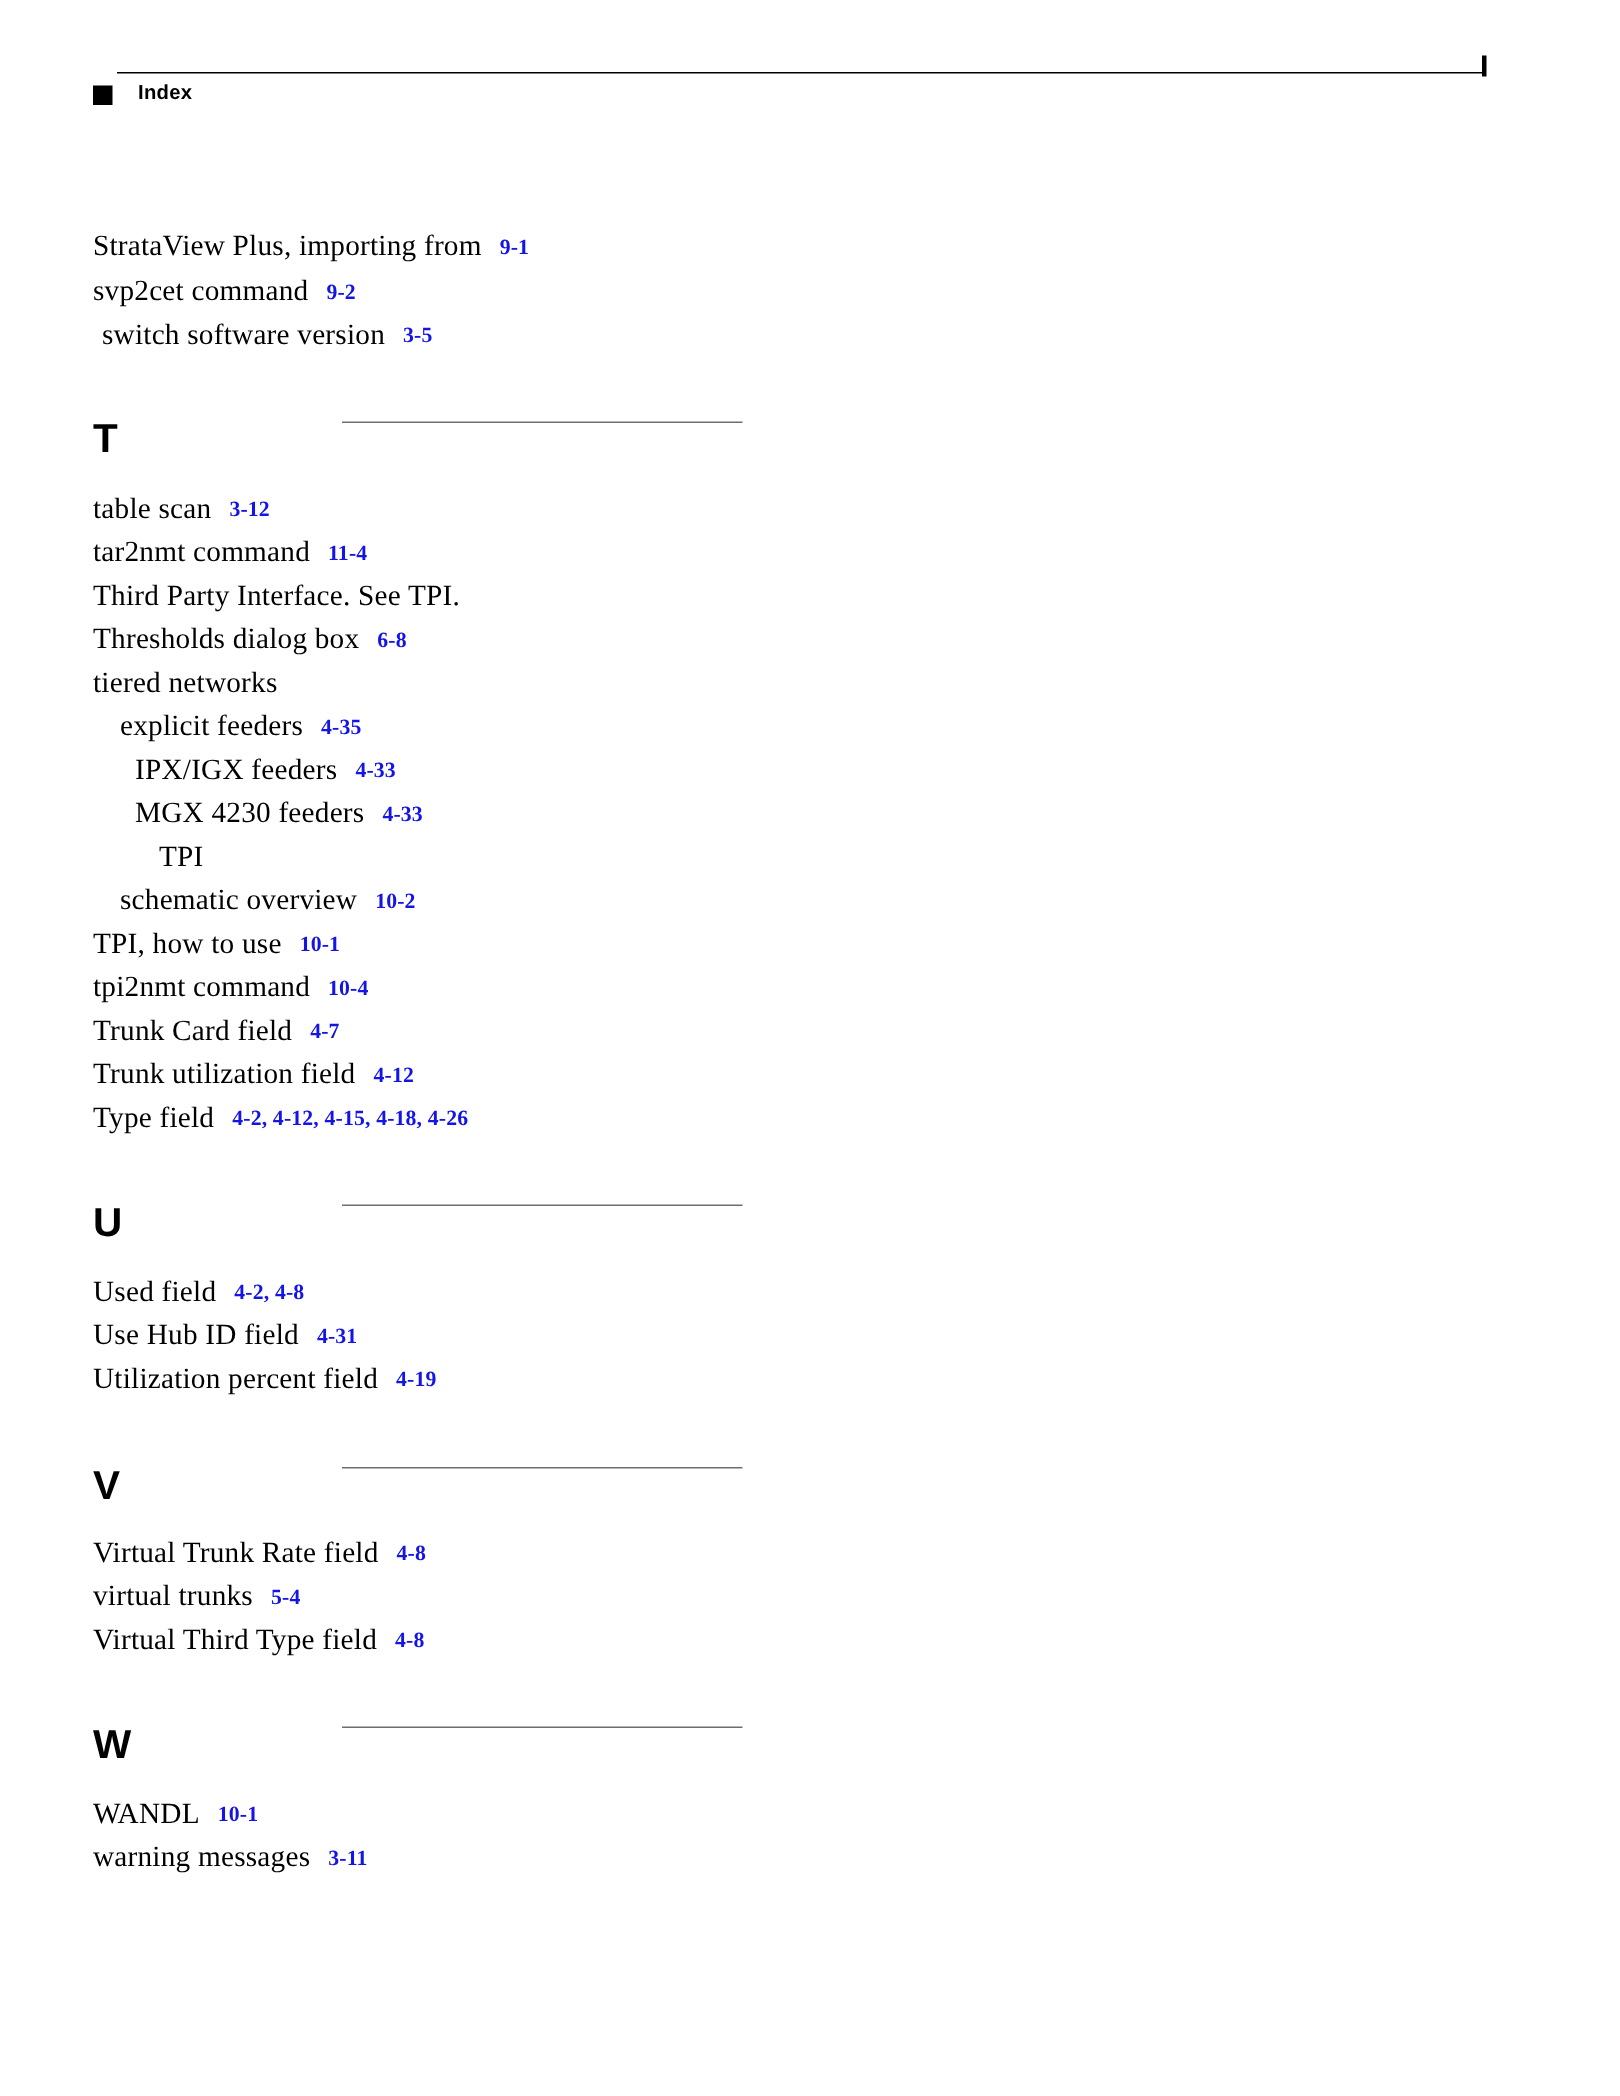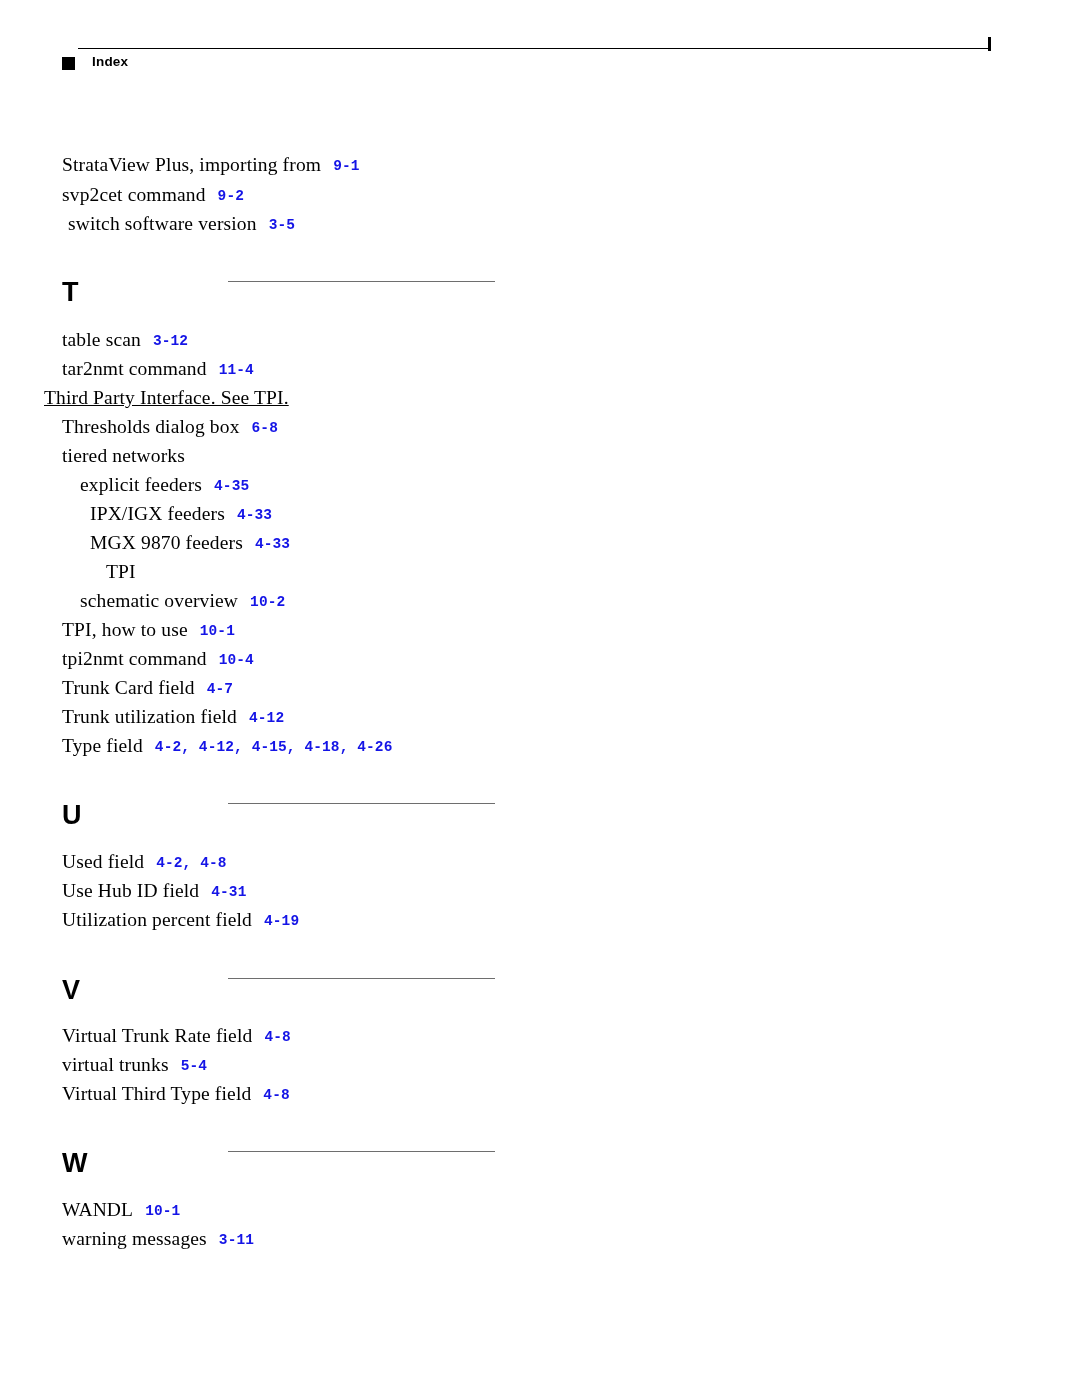--- a/index.html
+++ b/index.html
@@ -75,21 +75,21 @@
     line-height: 23px;
     color: #000000;
     letter-spacing: 0.15px;
   }
   .entry .term {
     font-family: "Liberation Serif", "DejaVu Serif", serif;
     font-size: 19.5px;
     color: #000000;
   }
   .entry .refs {
-    font-family: Liberation Mono, monospace;
+    font-family: Liberation Serif, serif;
     font-size: 14.5px;
     font-weight: bold;
     color: #1414e6;
     letter-spacing: 0.1px;
     margin-left: 12px;
     position: relative;
     top: -1px;
   }
 
   
@@ -133,26 +133,26 @@
 </div>
 
 <div class="index-body">
     <div class="entry" style="left: 62px; top: 153px;"><span class="term">StrataView Plus, importing from</span><span class="refs">9-1</span></div>
     <div class="entry" style="left: 62px; top: 183px;"><span class="term">svp2cet command</span><span class="refs">9-2</span></div>
     <div class="entry" style="left: 68px; top: 212px; text-align: center;"><span class="term">switch software version</span><span class="refs">3-5</span></div>
     <div class="section-head" style="top: 277px;"><span class="section-letter">T</span></div>
     <div class="section-rule" style="top: 281px;"></div>
     <div class="entry" style="left: 62px; top: 328px;"><span class="term">table scan</span><span class="refs">3-12</span></div>
     <div class="entry" style="left: 62px; top: 357px;"><span class="term">tar2nmt command</span><span class="refs">11-4</span></div>
-    <div class="entry" style="left: 44px; top: 386px; text-decoration: underline;"><span class="term">Third Party Interface. See TPI.</span></div>
+    <div class="entry" style="left: 62px; top: 386px;"><span class="term">Third Party Interface. See TPI.</span></div>
     <div class="entry" style="left: 62px; top: 415px;"><span class="term">Thresholds dialog box</span><span class="refs">6-8</span></div>
     <div class="entry" style="left: 62px; top: 444px;"><span class="term">tiered networks</span></div>
     <div class="entry" style="left: 80px; top: 473px;"><span class="term">explicit feeders</span><span class="refs">4-35</span></div>
     <div class="entry" style="left: 90px; top: 502px;"><span class="term">IPX/IGX feeders</span><span class="refs">4-33</span></div>
-    <div class="entry" style="left: 90px; top: 531px;"><span class="term">MGX 9870 feeders</span><span class="refs">4-33</span></div>
+    <div class="entry" style="left: 90px; top: 531px;"><span class="term">MGX 4230 feeders</span><span class="refs">4-33</span></div>
     <div class="entry" style="left: 62px; top: 560px; margin-left: 44px;"><span class="term">TPI</span></div>
     <div class="entry" style="left: 80px; top: 589px;"><span class="term">schematic overview</span><span class="refs">10-2</span></div>
     <div class="entry" style="left: 62px; top: 618px;"><span class="term">TPI, how to use</span><span class="refs">10-1</span></div>
     <div class="entry" style="left: 62px; top: 647px;"><span class="term">tpi2nmt command</span><span class="refs">10-4</span></div>
     <div class="entry" style="left: 62px; top: 676px;"><span class="term">Trunk Card field</span><span class="refs">4-7</span></div>
     <div class="entry" style="left: 62px; top: 705px;"><span class="term">Trunk utilization field</span><span class="refs">4-12</span></div>
     <div class="entry" style="left: 62px; top: 734px;"><span class="term">Type field</span><span class="refs">4-2, 4-12, 4-15, 4-18, 4-26</span></div>
     <div class="section-head" style="top: 800px;"><span class="section-letter">U</span></div>
     <div class="section-rule" style="top: 803px;"></div>
     <div class="entry" style="left: 62px; top: 850px;"><span class="term">Used field</span><span class="refs">4-2, 4-8</span></div>

